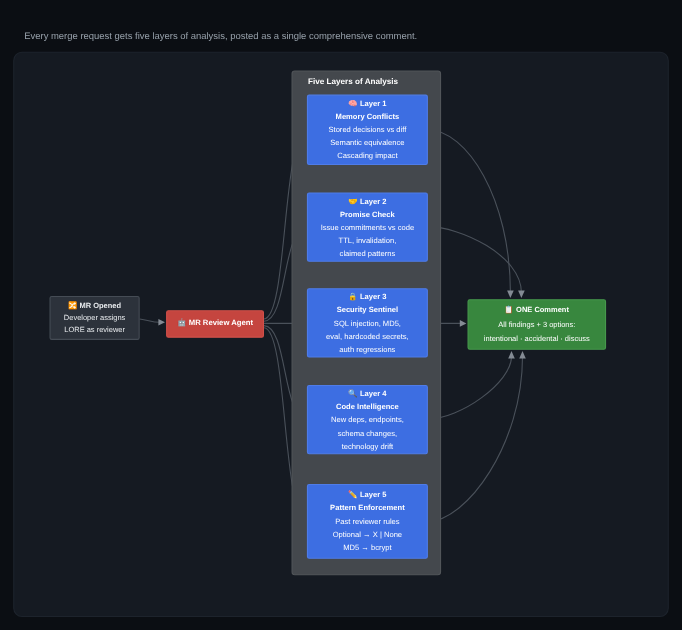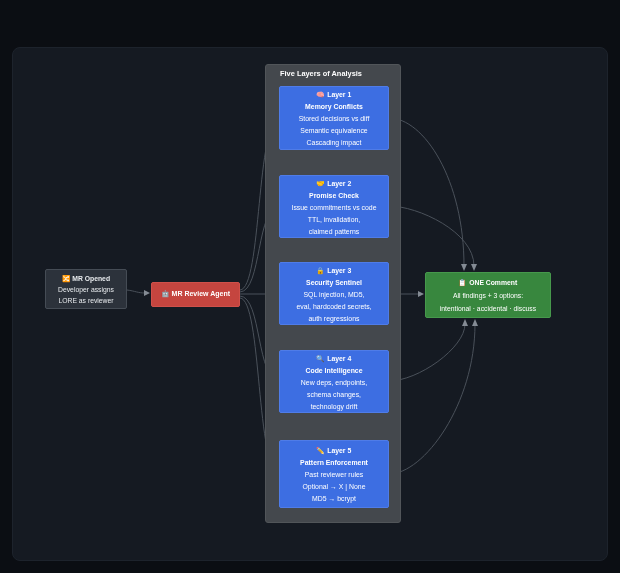--- a/index.html
+++ b/index.html
@@ -69,20 +69,21 @@
     font-size: 6.8px; line-height: 13px; padding-top: 3px;
   }
   .node-output .l0 { font-weight: bold; }
   .line { display: block; white-space: nowrap; }
 </style>
 </head>
 <body>
 
 <div class="page">
 
+  <div class="page-subtitle">Every merge request gets five layers of analysis, posted as a single comprehensive comment.</div>
 
   <div class="panel"></div>
 
   <svg class="edges" width="620" height="573" viewBox="0 0 620 573">
 
     <path d="M 127 290 C 135 291, 138 293, 145 293" stroke="#4a515a" fill="none" stroke-width="1"></path>
     <polygon points="150,293 144,290 144,296" fill="#848b94"></polygon>
 
     <path d="M 240 290 C 262 289, 256 118, 280 118" stroke="#4a515a" fill="none" stroke-width="1"></path>
     <path d="M 240 292 C 262 291, 256 206, 280 206" stroke="#4a515a" fill="none" stroke-width="1"></path>

